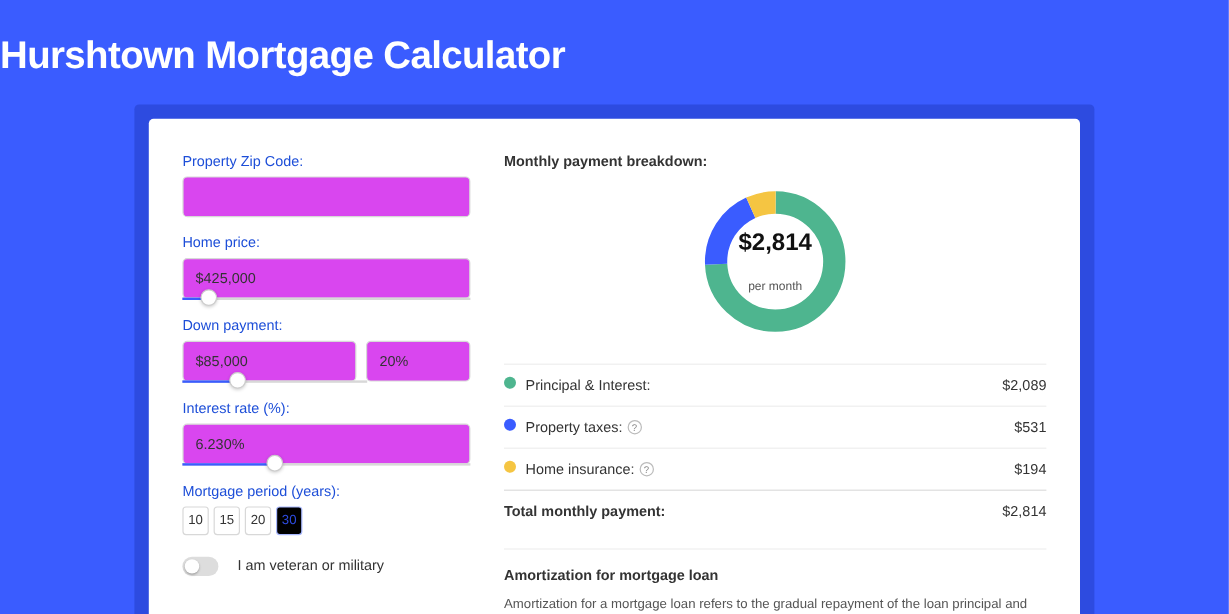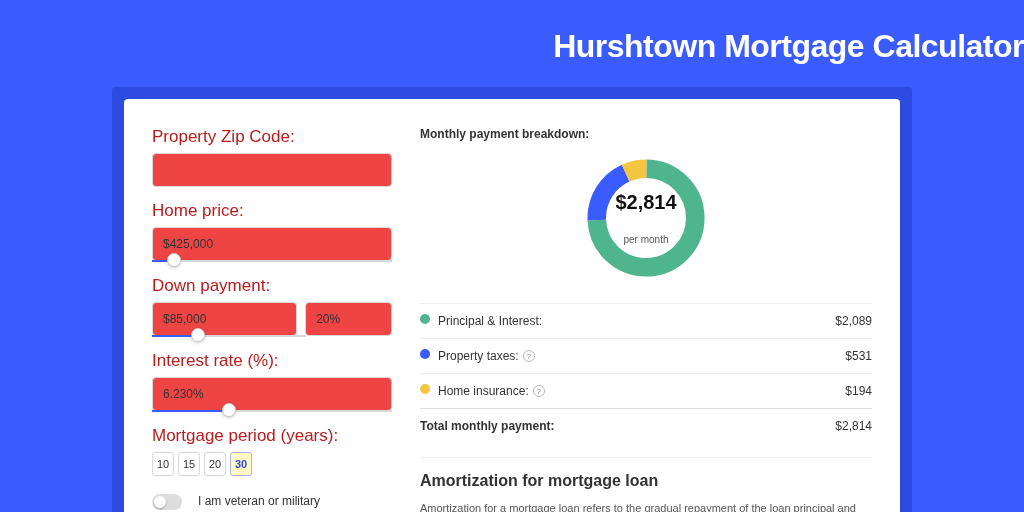--- a/index.html
+++ b/index.html
@@ -5,21 +5,21 @@
   * { box-sizing: border-box; margin: 0; padding: 0; }
   body {
     font-family: -apple-system, BlinkMacSystemFont, "Segoe UI", Arial, sans-serif;
     background: #3a5cff;
     width: 1024px;
     height: 512px;
     overflow: hidden;
     position: relative;
   }
   .page-title {
-    text-align: right;
+    text-align: left;
     color: #fff;
     font-size: 32px;
     font-weight: 700;
     padding: 28px 0 22px;
     letter-spacing: -0.5px;
   }
   .panel-wrap {
     background: #2d4be0;
     margin: 0 112px;
     padding: 12px 12px 0 12px;
@@ -37,34 +37,34 @@
     flex-shrink: 0;
     font-size: 12px;
     color: #333;
   }
   .right {
     flex: 1;
     font-size: 12px;
     color: #333;
   }
   .field-label {
-    font-size: 17px;
-    color: #b91c1c;
+    font-size: 12px;
+    color: #1d4ed8;
     margin-bottom: 6px;
     display: block;
   }
   .text-input {
     width: 100%;
     height: 34px;
     border: 1px solid #d8d8d8;
     border-radius: 4px;
     padding: 0 10px;
     font-size: 12px;
     color: #333;
-    background: #ef4444;
+    background: #d946ef;
   }
   .field-group {
     margin-bottom: 14px;
     position: relative;
   }
   .slider-track {
     height: 2px;
     background: #d8d8d8;
     position: relative;
     margin-top: -1px;
@@ -105,24 +105,24 @@
     background: #fff;
     border-radius: 3px;
     font-size: 11px;
     color: #333;
     cursor: pointer;
     display: flex;
     align-items: center;
     justify-content: center;
   }
   .period-btn.active {
-    background: #fef9c3;
+    background: #000000;
     border-color: #a8b8ff;
     color: #2d4be0;
-    font-weight: 700;
+    font-weight: 400;
   }
   .toggle-row {
     display: flex;
     align-items: flex-start;
     gap: 16px;
     margin-top: 18px;
   }
   .toggle {
     width: 30px;
     height: 16px;
@@ -194,21 +194,21 @@
     font-size: 8px;
     color: #888;
   }
   .amort-section {
     border-top: 1px solid #eee;
     margin-top: 14px;
     padding-top: 14px;
   }
   .amort-title {
     font-weight: 700;
-    font-size: 16px;
+    font-size: 12px;
     margin-bottom: 10px;
   }
   .amort-text {
     font-size: 11px;
     color: #555;
     line-height: 1.5;
   }
 </style>
 </head>
 <body>

